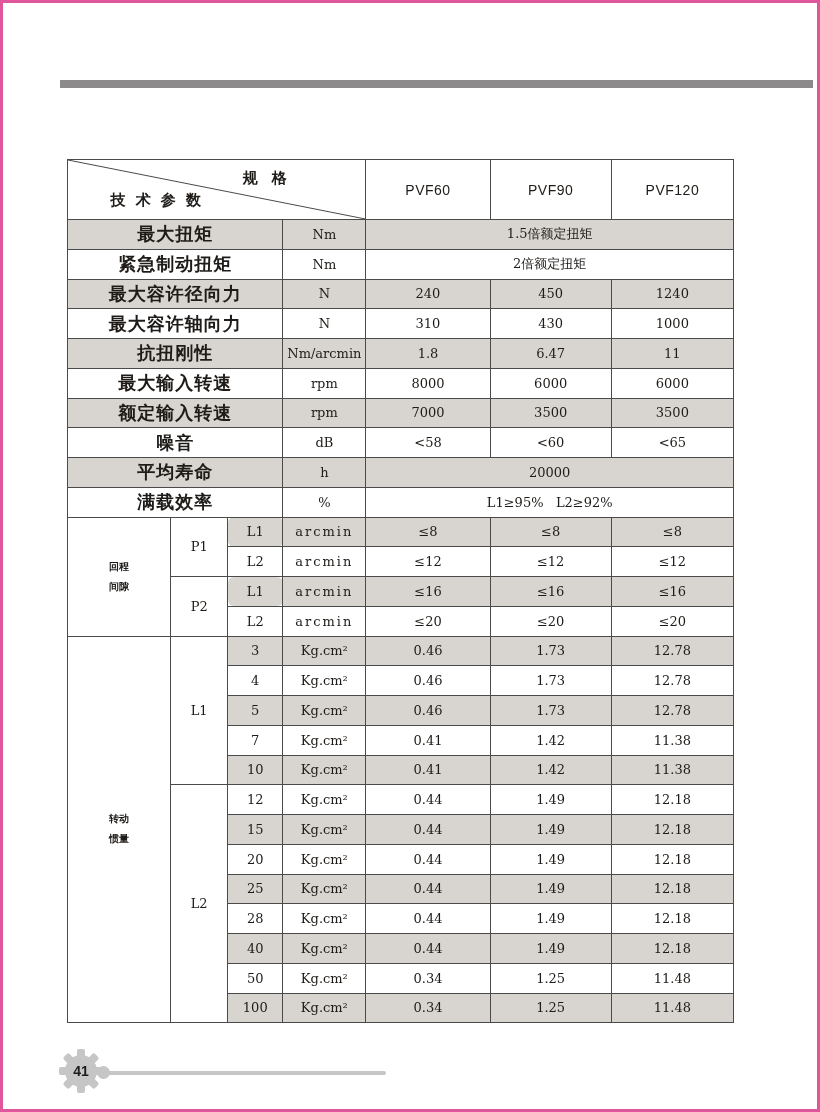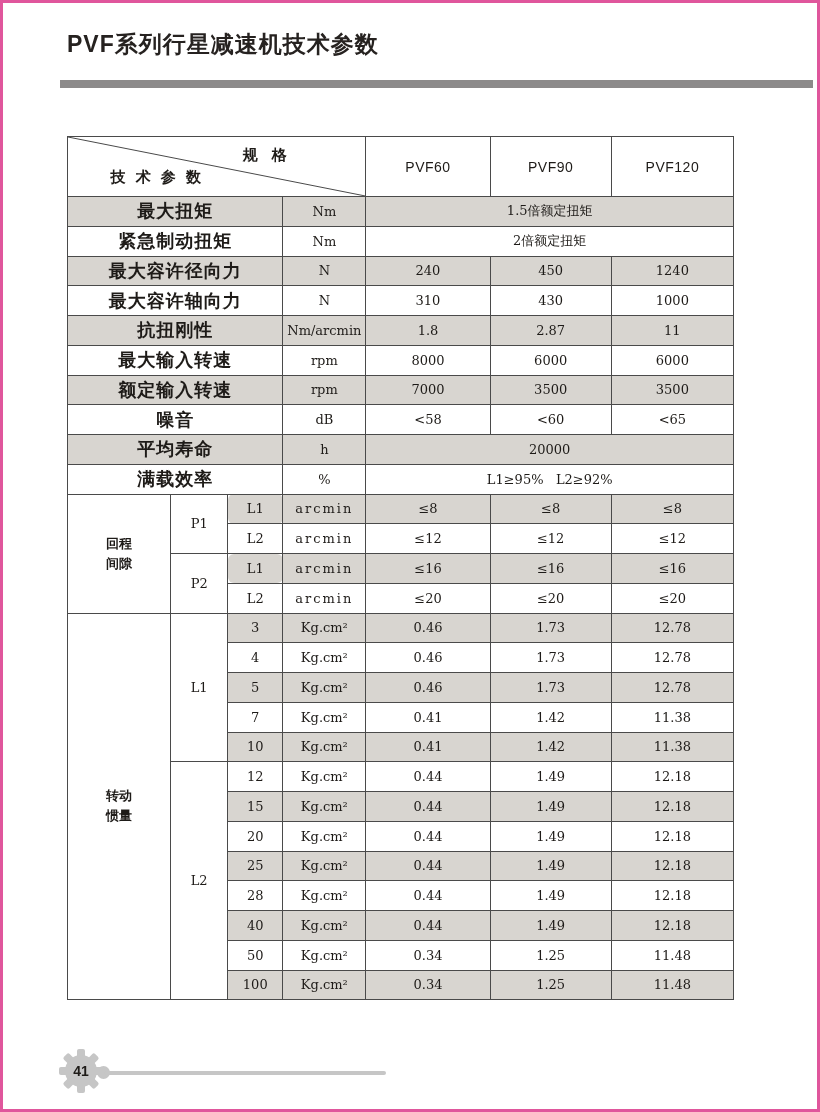--- a/index.html
+++ b/index.html
@@ -14,34 +14,34 @@
   .title{
     position:absolute;left:64px;top:26px;margin:0;
     font-size:23px;font-weight:bold;color:#262220;letter-spacing:1px;
     font-family:"Liberation Sans",sans-serif;
   }
   .rule{
     position:absolute;left:57px;top:77px;width:753px;height:8px;
     background:var(--divider,#8c8a8a);
   }
   table.spec{
-    position:absolute;left:64px;top:133px;width:667px;
+    position:absolute;left:64px;top:156px;width:667px;
     border-collapse:collapse;table-layout:fixed;
   }
   table.spec td{
     border:1px solid var(--tborder,#4a4a4a);
     text-align:center;vertical-align:middle;padding:0;overflow:hidden;
     background:#ffffff;
   }
   thead tr{height:60px;}
   tbody tr{height:29.75px;}
   td.shade{background:var(--shade,#d8d5d0) !important;}
   .model{font-size:14px;letter-spacing:0.5px;}
   .lab{font-size:18px;font-weight:600;letter-spacing:1px;}
-  .glab{font-size:13px;font-weight:600;line-height:20px;margin-top:44px;}
+  .glab{font-size:10px;font-weight:600;line-height:20px;margin-top:44px;}
   .plab,.slab{font-family:"DejaVu Serif",serif;font-size:13px;border-radius:6px;}
   .ratio{font-family:"DejaVu Serif",serif;font-size:13px;}
   .unit,.val{font-family:"DejaVu Serif",serif;font-size:13px;}
   .arc{letter-spacing:2px;}
   .corner{position:relative;}
   .corner svg{position:absolute;inset:0;width:100%;height:100%;display:block;}
   .corner .spec-lbl{
     position:absolute;top:9px;left:67%;transform:translateX(-50%);
     font-size:15px;font-weight:600;letter-spacing:5px;white-space:nowrap;
   }
@@ -57,21 +57,20 @@
   .footer-line{
     position:absolute;left:101px;top:1068px;width:282px;height:4px;border-radius:2px;
     background:var(--fgray,#c6c6c6);
   }
 </style>
 </head>
 <body>
 
 <div class="page">
 
-  <h1 class="title">PVF系列行星减速机技术参数</h1>
   <div class="rule"></div>
 
   <table class="spec">
     <colgroup>
       <col style="width:103px">
         <col style="width:57px">
         <col style="width:55px">
       <col style="width:83px">
         <col style="width:124px">
         <col style="width:121px">
@@ -113,21 +112,21 @@
           <td class="lab" colspan="3">最大容许轴向力</td>
           <td class="unit">N</td>
           <td class="val">310</td>
           <td class="val">430</td>
           <td class="val">1000</td>
         </tr>
         <tr>
           <td class="lab shade" colspan="3">抗扭刚性</td>
           <td class="unit shade">Nm/arcmin</td>
           <td class="val shade">1.8</td>
-          <td class="val shade">2.87</td>
+          <td class="val shade">6.47</td>
           <td class="val shade">11</td>
         </tr>
         <tr>
           <td class="lab" colspan="3">最大输入转速</td>
           <td class="unit">rpm</td>
           <td class="val">8000</td>
           <td class="val">6000</td>
           <td class="val">6000</td>
         </tr>
         <tr>

